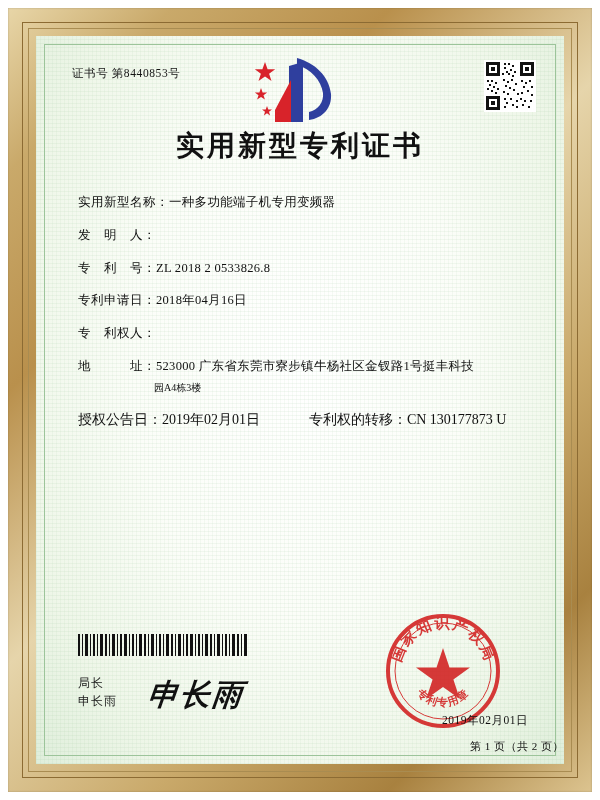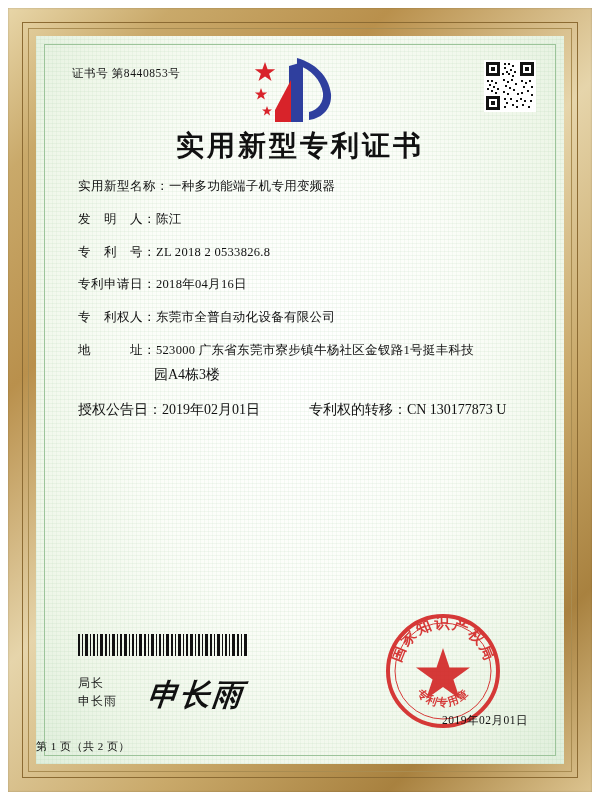--- a/index.html
+++ b/index.html
@@ -129,21 +129,21 @@
     text-align: center;
     font-size: 28px;
     font-weight: bold;
     letter-spacing: 3px;
     color: #111;
     font-family: "Liberation Serif", serif;
   }
 
   
   .fields {
-    margin: 12px 14px 0 14px;
+    margin: 28px 14px 0 14px;
     font-size: 12.5px;
     line-height: 1.5;
     color: #111;
   }
   .row {
     display: flex;
     align-items: flex-start;
     margin-bottom: 14px;
   }
   .row .label {
@@ -152,21 +152,21 @@
     letter-spacing: 0.5px;
   }
   .row .value {
     flex: 1 1 auto;
     letter-spacing: 0.3px;
   }
   .row-sub {
     margin-left: 76px;
     margin-top: -10px;
     margin-bottom: 14px;
-    font-size: 14px;
+    font-size: 10px;
   }
   .row-split {
     display: flex;
     margin-bottom: 14px;
     font-size: 14px;
   }
   .row-split .left {
     flex: 0 0 52%;
     display: flex;
   }
@@ -236,21 +236,21 @@
     color: #111;
     letter-spacing: 0.5px;
   }
 
   
   .footer {
     position: absolute;
     left: 0;
     right: 0;
     bottom: 10px;
-    text-align: left;
+    text-align: right;
     font-size: 11px;
     color: #111;
     letter-spacing: 0.5px;
   }
 </style>
 </head>
 <body>
 
 <div class="page">
   <div class="frame-outer">
@@ -357,36 +357,34 @@
       
       <div class="fields">
 
         <div class="row">
           <span class="label">实用新型名称：</span>
           <span class="value">一种多功能端子机专用变频器</span>
         </div>
 
         <div class="row">
           <span class="label">发　明　人：</span>
-          <span class="value">陈江</span>
         </div>
 
         <div class="row">
           <span class="label">专　利　号：</span>
           <span class="value">ZL 2018 2 0533826.8</span>
         </div>
 
         <div class="row">
           <span class="label">专利申请日：</span>
           <span class="value">2018年04月16日</span>
         </div>
 
         <div class="row">
           <span class="label">专　利权人：</span>
-          <span class="value">东莞市全普自动化设备有限公司</span>
         </div>
 
         <div class="row">
           <span class="label">地　　　址：</span>
           <span class="value">523000  广东省东莞市寮步镇牛杨社区金钗路1号挺丰科技</span>
         </div>
         <div class="row-sub">园A4栋3楼</div>
 
         <div class="row-split">
           <span class="left">

